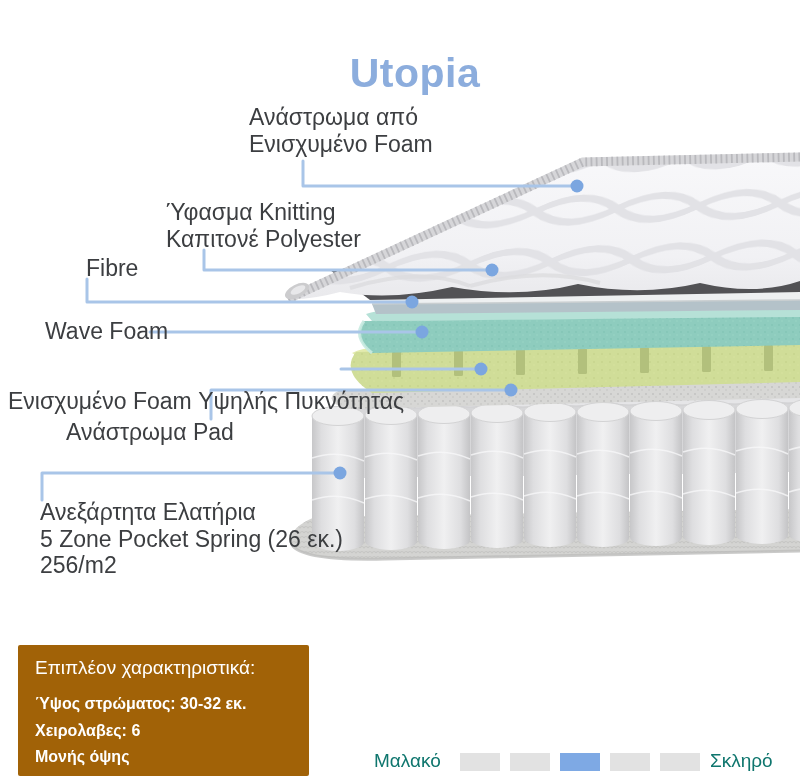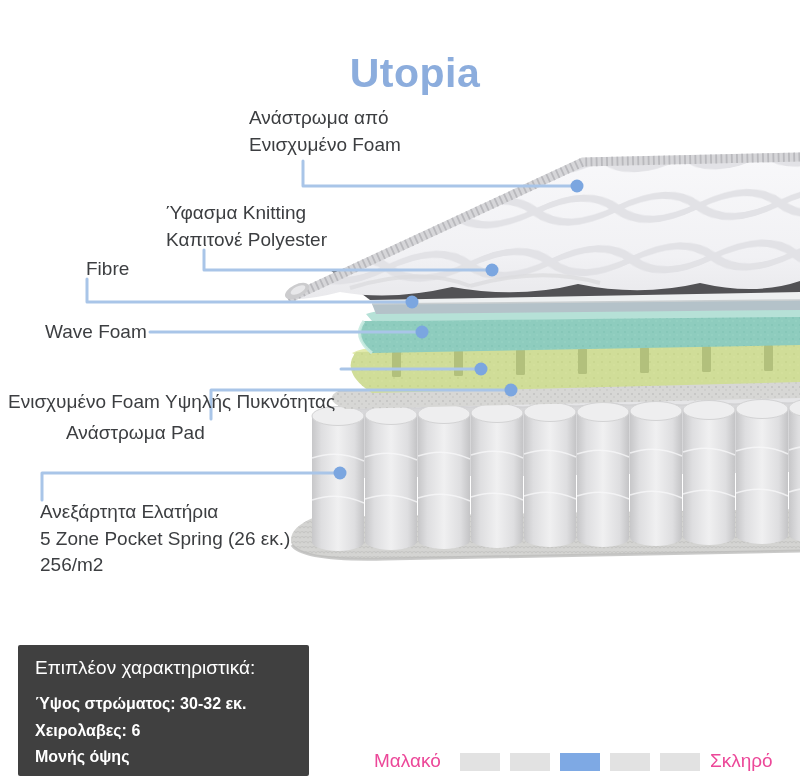--- a/index.html
+++ b/index.html
@@ -10,38 +10,38 @@
   }
   #stage{position:absolute;inset:0;width:800px;height:677px;}
   #title{
     position:absolute;top:50px;left:30px;right:0;
     text-align:center;
     font-size:41px;font-weight:bold;letter-spacing:0.5px;
     color:#8caddd;
   }
   #mattress-svg{position:absolute;left:0;top:0;}
   .label{
-    position:absolute;color:#3c3e41;font-size:19px;line-height:27px;
+    position:absolute;color:#3c3e41;font-size:23px;line-height:27px;
     white-space:nowrap;
   }
   #lbl-top{left:249px;top:104px;}
   #lbl-fabric{left:166px;top:199px;}
   #lbl-fibre{left:86px;top:255px;}
   #lbl-wave{left:45px;top:318px;text-align:right;}
   #lbl-hd{left:8px;top:356px;margin-top:32px;}
   #lbl-pad{left:66px;top:419px;}
   #lbl-springs{left:40px;top:499px;line-height:26.5px;}
   #info-box{
     position:absolute;left:18px;top:645px;width:291px;height:131px;
-    background:#404040;color:#ffffff;box-sizing:border-box;
+    background:#a16207;color:#ffffff;box-sizing:border-box;
     padding:12px 4px 0 17px;border-radius:2px;
   }
   #info-box .head{font-size:19px;margin-bottom:12px;}
   #info-box .item{font-size:16px;line-height:26.5px;font-weight:bold;}
-  .firmness-label{position:absolute;top:750px;font-size:19px;color:#ec4899;}
+  .firmness-label{position:absolute;top:750px;font-size:19px;color:#0f766e;}
   #firmness-soft{left:374px;}
   #firmness-hard{left:710px;}
   #firmness-scale{position:absolute;left:460px;top:753px;display:flex;gap:10px;}
   #firmness-scale .seg{width:40px;height:18px;background:#e2e2e2;}
   #firmness-scale .seg.active{background:#7ea9e4;}
 </style>
 </head>
 <body>
 
 <div id="stage">

